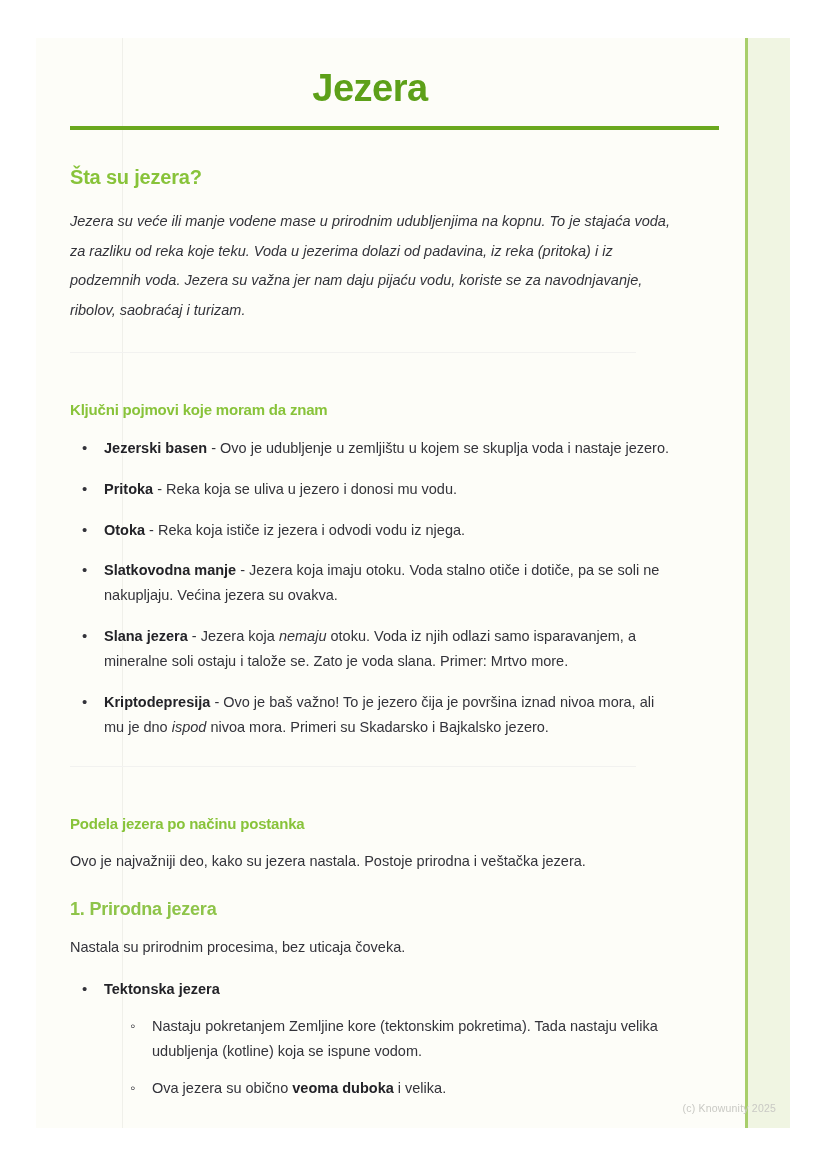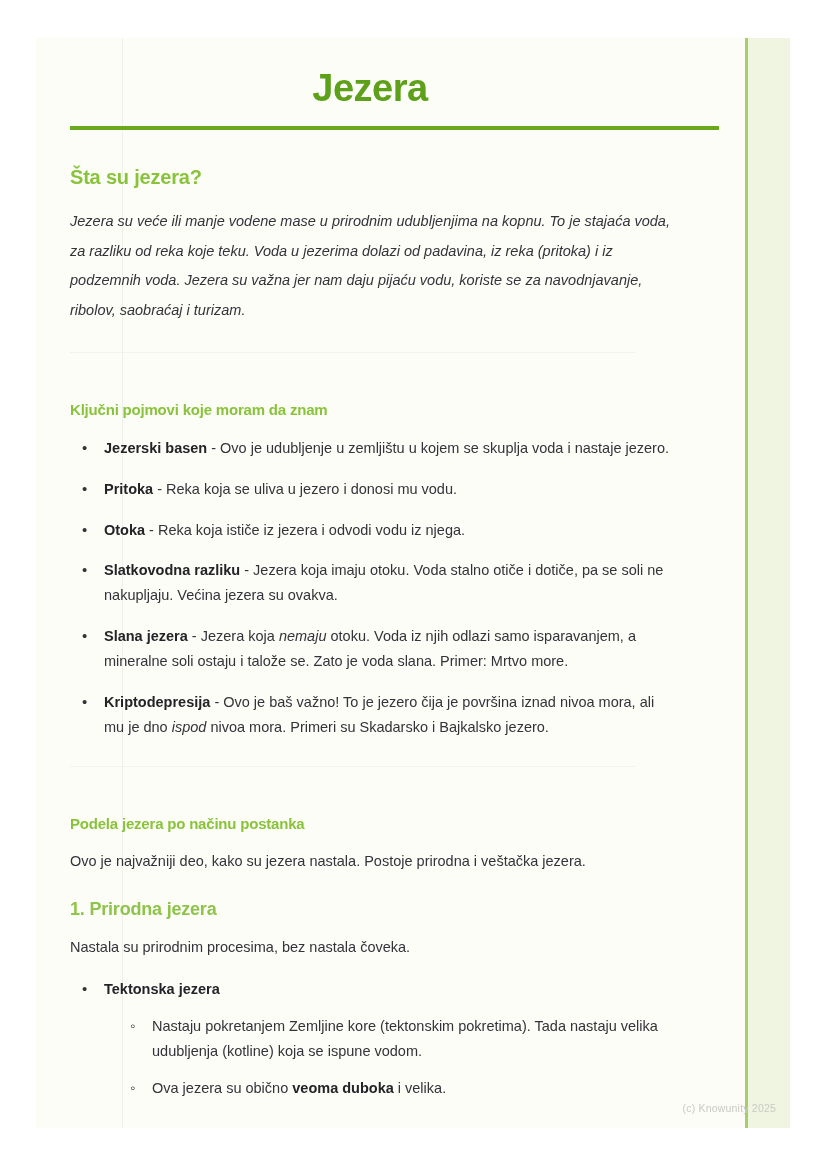--- a/index.html
+++ b/index.html
@@ -214,39 +214,39 @@
         <li>
           <span class="b">Jezerski basen</span><span> - </span><span>Ovo je udubljenje u zemljištu u kojem se skuplja voda i nastaje jezero.</span>
         </li>
         <li>
           <span class="b">Pritoka</span><span> - </span><span>Reka koja se uliva u jezero i donosi mu vodu.</span>
         </li>
         <li>
           <span class="b">Otoka</span><span> - </span><span>Reka koja ističe iz jezera i odvodi vodu iz njega.</span>
         </li>
         <li>
-          <span class="b">Slatkovodna razliku</span><span> - </span><span>Jezera koja imaju otoku. Voda stalno otiče i dotiče, pa se soli ne nakupljaju. Većina jezera su ovakva.</span>
+          <span class="b">Slatkovodna manje</span><span> - </span><span>Jezera koja imaju otoku. Voda stalno otiče i dotiče, pa se soli ne nakupljaju. Većina jezera su ovakva.</span>
         </li>
         <li>
           <span class="b">Slana jezera</span><span> - </span><span>Jezera koja </span><span class="i">nemaju</span><span> otoku. Voda iz njih odlazi samo isparavanjem, a mineralne soli ostaju i talože se. Zato je voda slana. Primer: Mrtvo more.</span>
         </li>
         <li>
           <span class="b">Kriptodepresija</span><span> - </span><span>Ovo je baš važno! To je jezero čija je površina iznad nivoa mora, ali mu je dno </span><span class="i">ispod</span><span> nivoa mora. Primeri su Skadarsko i Bajkalsko jezero.</span>
         </li>
       </ul>
 
       <hr class="sep">
 
       <h2 class="sec-lg">Podela jezera po načinu postanka</h2>
       <p class="body-tight">Ovo je najvažniji deo, kako su jezera nastala. Postoje prirodna i veštačka jezera.</p>
 
       <div class="spacer-md"></div>
 
       <h3 class="sub">1. Prirodna jezera</h3>
-      <p class="body-tight">Nastala su prirodnim procesima, bez nastala čoveka.</p>
+      <p class="body-tight">Nastala su prirodnim procesima, bez uticaja čoveka.</p>
 
       <div class="spacer-sm"></div>
 
       <ul class="lvl1">
         <li>
           <span class="b">Tektonska jezera</span>
           <ul class="lvl2">
             <li>
               <span>Nastaju pokretanjem Zemljine kore (tektonskim pokretima). Tada nastaju velika udubljenja (kotline) koja se ispune vodom.</span>
             </li>

